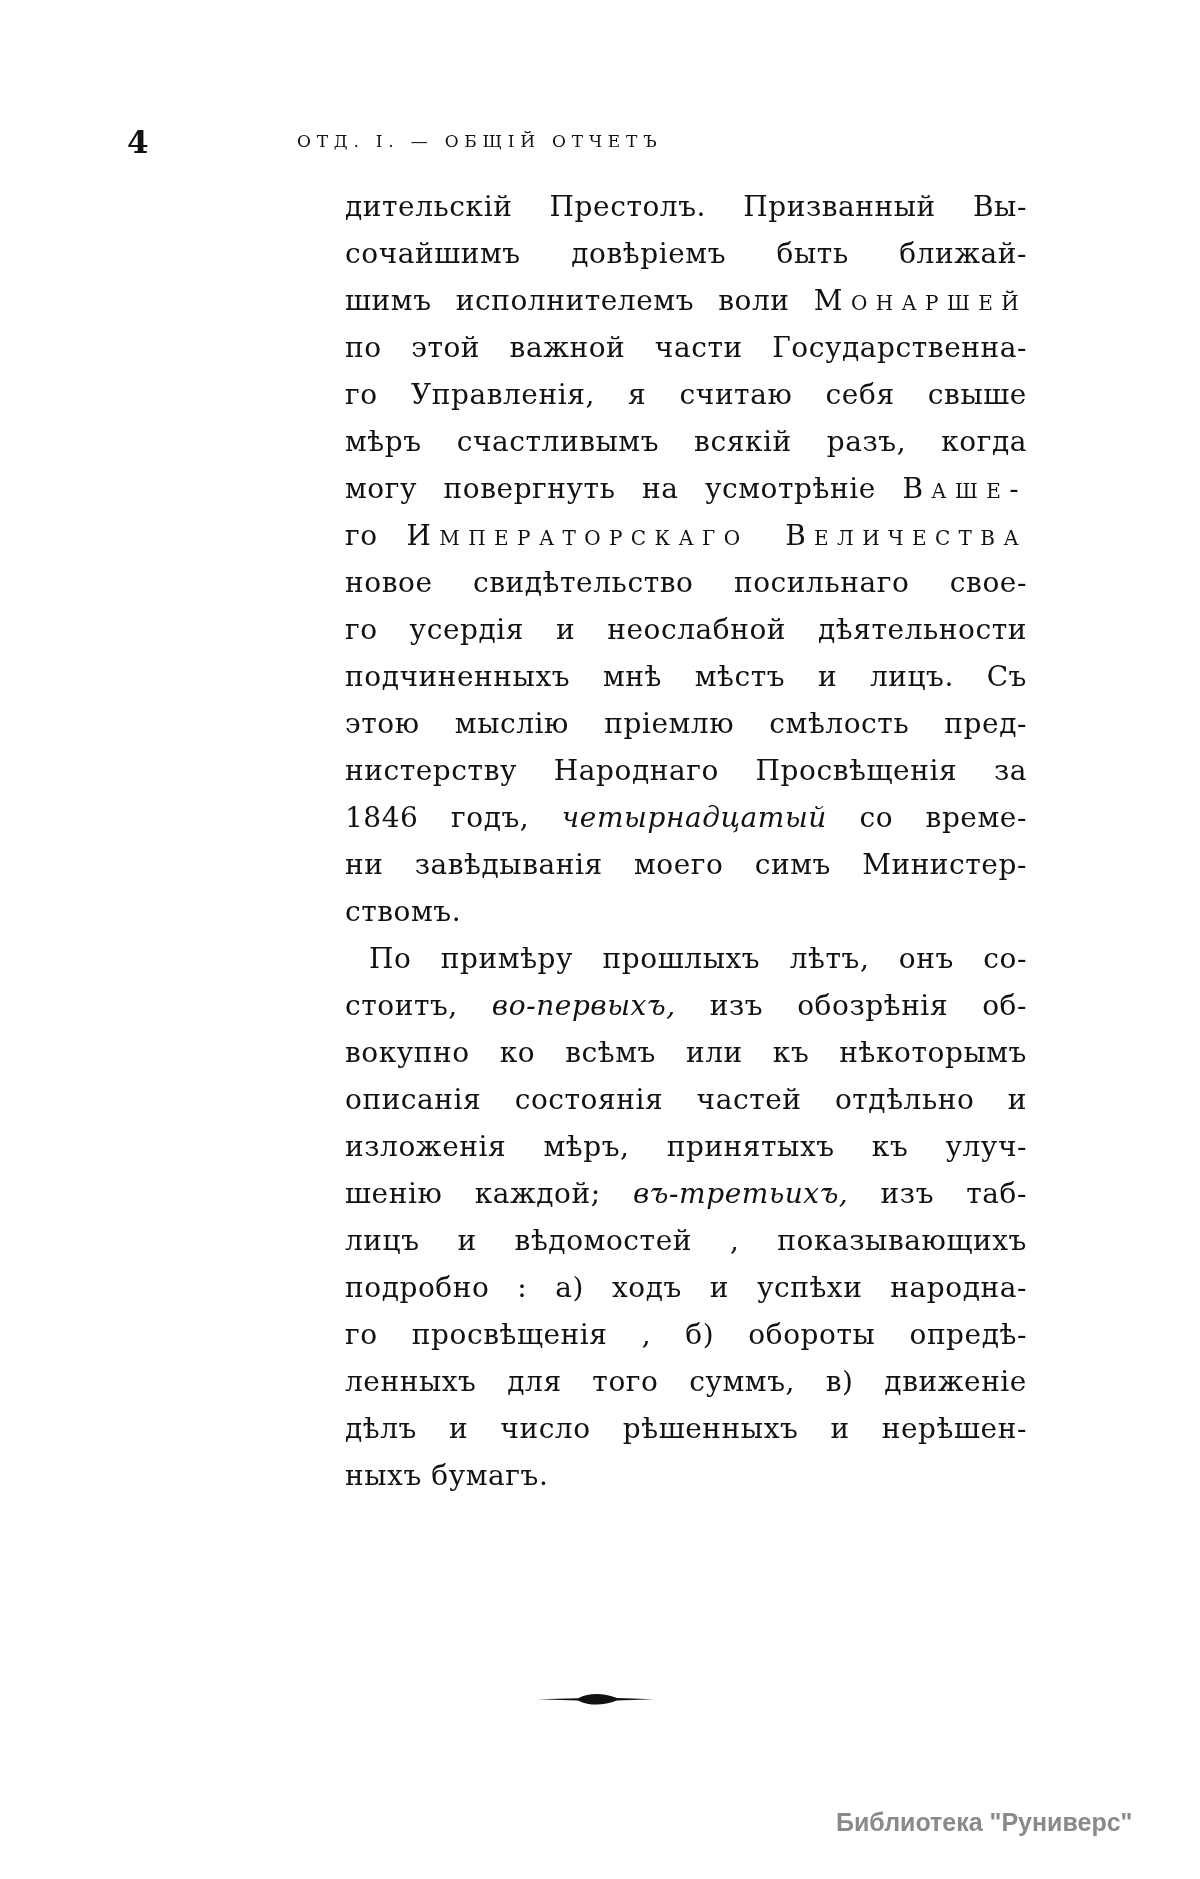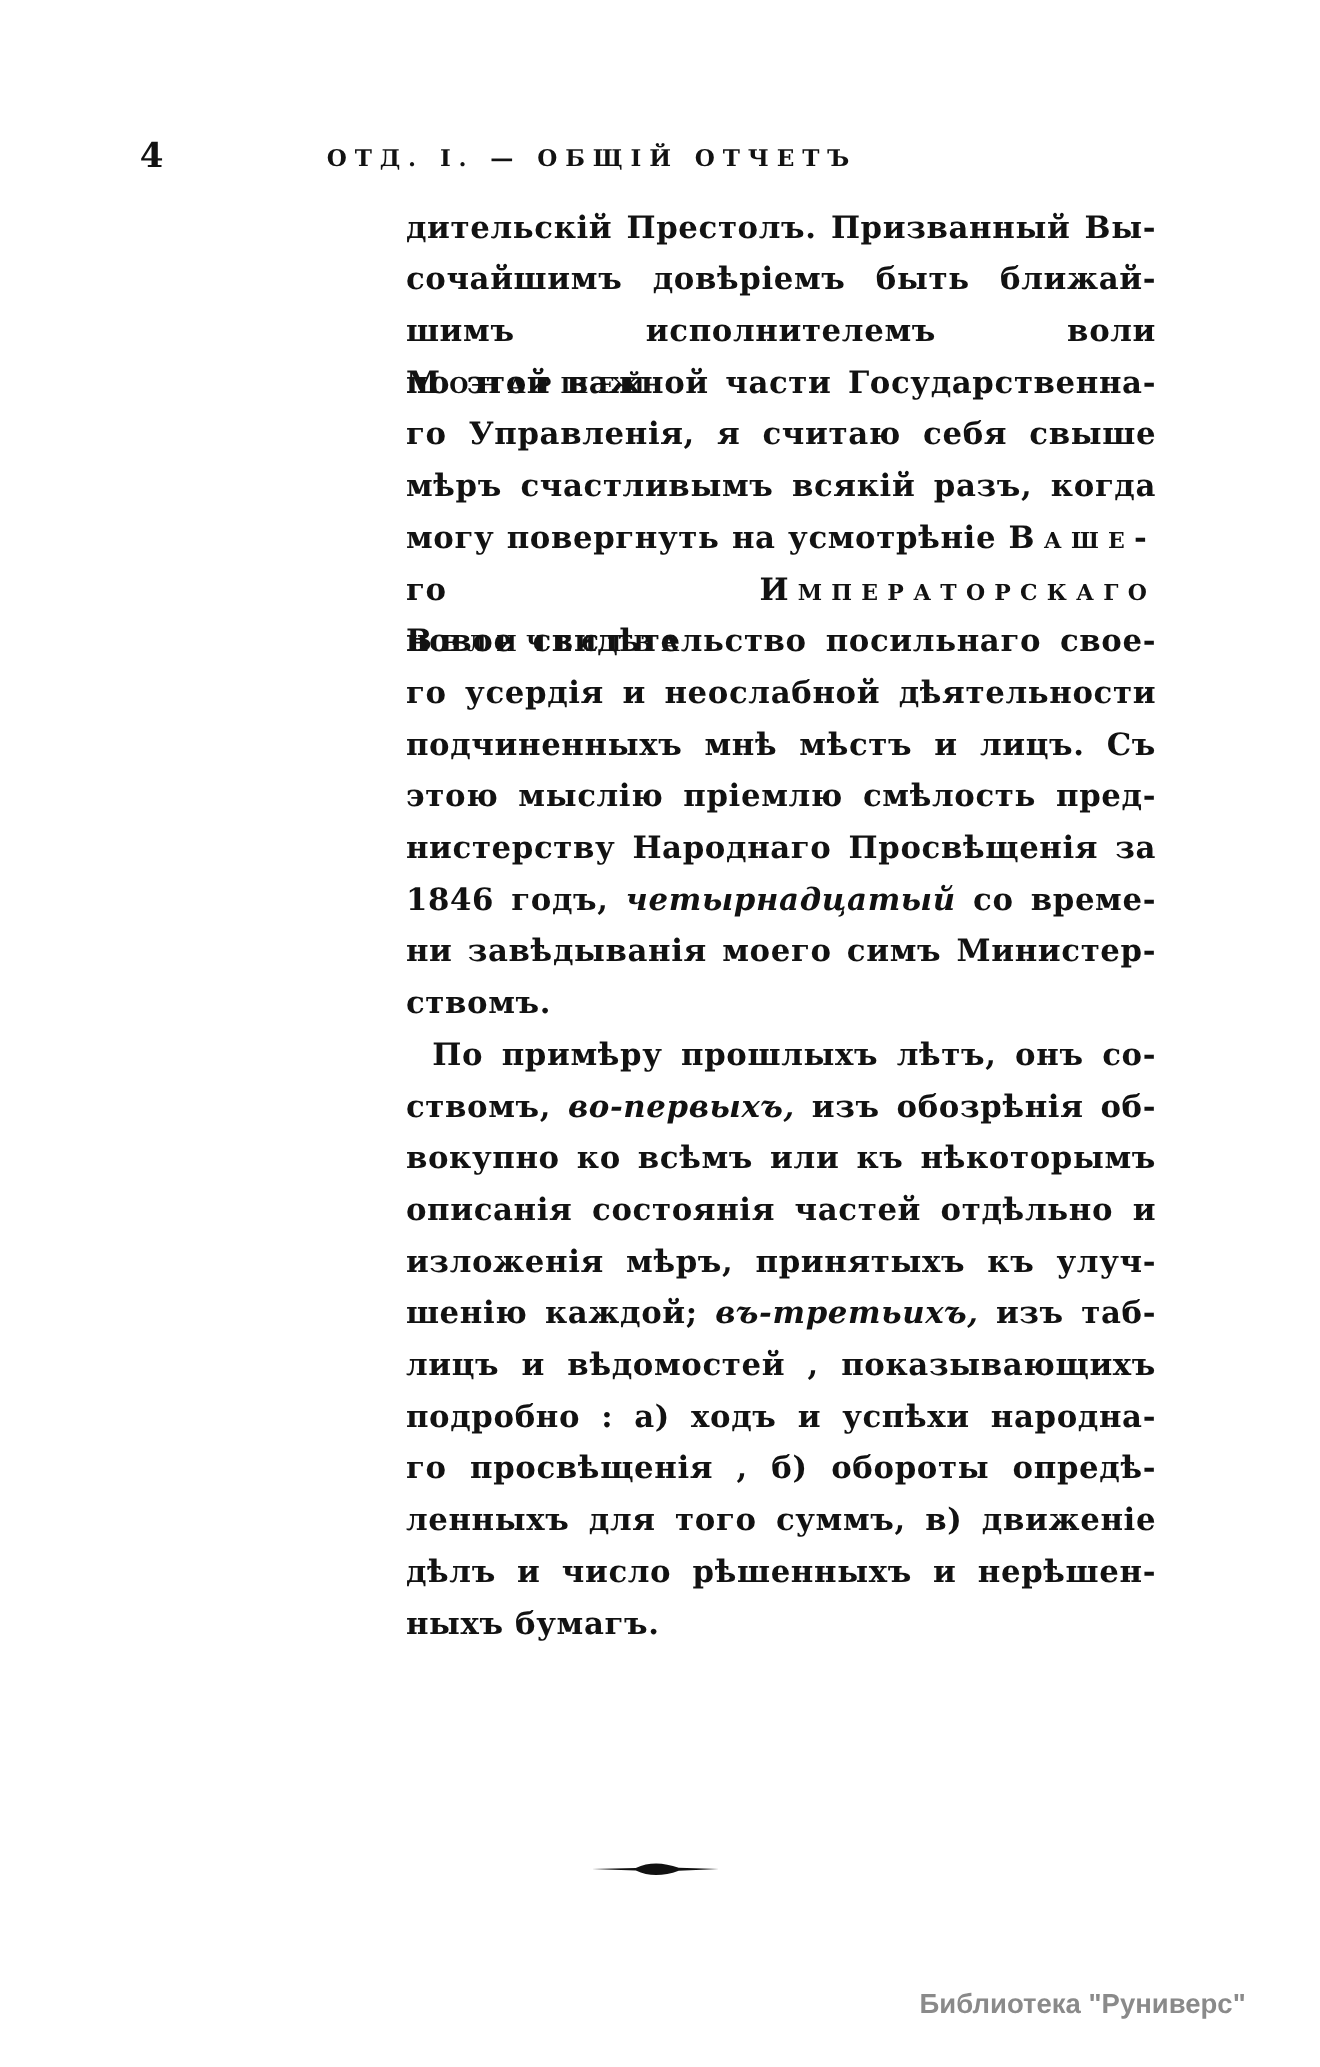--- a/index.html
+++ b/index.html
@@ -10,26 +10,26 @@
     font-family: "DejaVu Serif", serif;
     color: #121212;
     overflow: hidden;
   }
   .page-number {
     position: absolute; left: 127px; top: 124px;
     font-size: 31px; font-weight: bold;
   }
   .running-header {
     position: absolute; left: 297px; top: 131px;
-    font-size: 21px; font-weight: bold;
+    font-size: 17px; font-weight: normal;
     letter-spacing: 0.34em; white-space: nowrap;
   }
   .text-block {
-    position: absolute; left: 369px; top: 183px; width: 682px;
-    font-size: 28px; font-weight: bold;
+    position: absolute; left: 345px; top: 183px; width: 682px;
+    font-size: 28px; font-weight: normal;
     letter-spacing: 0.02em;
   }
   .line {
     height: 47px; line-height: 47px;
     text-align: justify;
     text-align-last: justify;
   }
   .line.noj { text-align: right; text-align-last: left; }
   .line.indent { text-indent: 24px; }
   .it { font-style: italic; }
@@ -66,21 +66,21 @@
       <div class="line"><span>го усердія и неослабной дѣятельности</span></div>
       <div class="line"><span>подчиненныхъ мнѣ мѣстъ и лицъ. Съ</span></div>
       <div class="line"><span>этою мыслію пріемлю смѣлость пред-</span></div>
       <div class="line"><span>нистерству Народнаго Просвѣщенія за</span></div>
       <div class="line"><span>1846 годъ, </span><span class="it">четырнадцатый</span><span> со време-</span></div>
       <div class="line"><span>ни завѣдыванія моего симъ Министер-</span></div>
       <div class="line noj"><span>ствомъ.</span></div>
     </div>
     <div>
       <div class="line indent"><span>По примѣру прошлыхъ лѣтъ, онъ со-</span></div>
-      <div class="line"><span>ствомъ, </span><span class="it">во-первыхъ,</span><span> изъ обозрѣнія об-</span></div>
+      <div class="line"><span>стоитъ, </span><span class="it">во-первыхъ,</span><span> изъ обозрѣнія об-</span></div>
       <div class="line"><span>вокупно ко всѣмъ или къ нѣкоторымъ</span></div>
       <div class="line"><span>описанія состоянія частей отдѣльно и</span></div>
       <div class="line"><span>изложенія мѣръ, принятыхъ къ улуч-</span></div>
       <div class="line"><span>шенію каждой; </span><span class="it">въ-третьихъ,</span><span> изъ таб-</span></div>
       <div class="line"><span>лицъ и вѣдомостей , показывающихъ</span></div>
       <div class="line"><span>подробно : а) ходъ и успѣхи народна-</span></div>
       <div class="line"><span>го просвѣщенія , б) обороты опредѣ-</span></div>
       <div class="line"><span>ленныхъ для того суммъ, в) движеніе</span></div>
       <div class="line"><span>дѣлъ и число рѣшенныхъ и нерѣшен-</span></div>
       <div class="line noj"><span>ныхъ бумагъ.</span></div>

